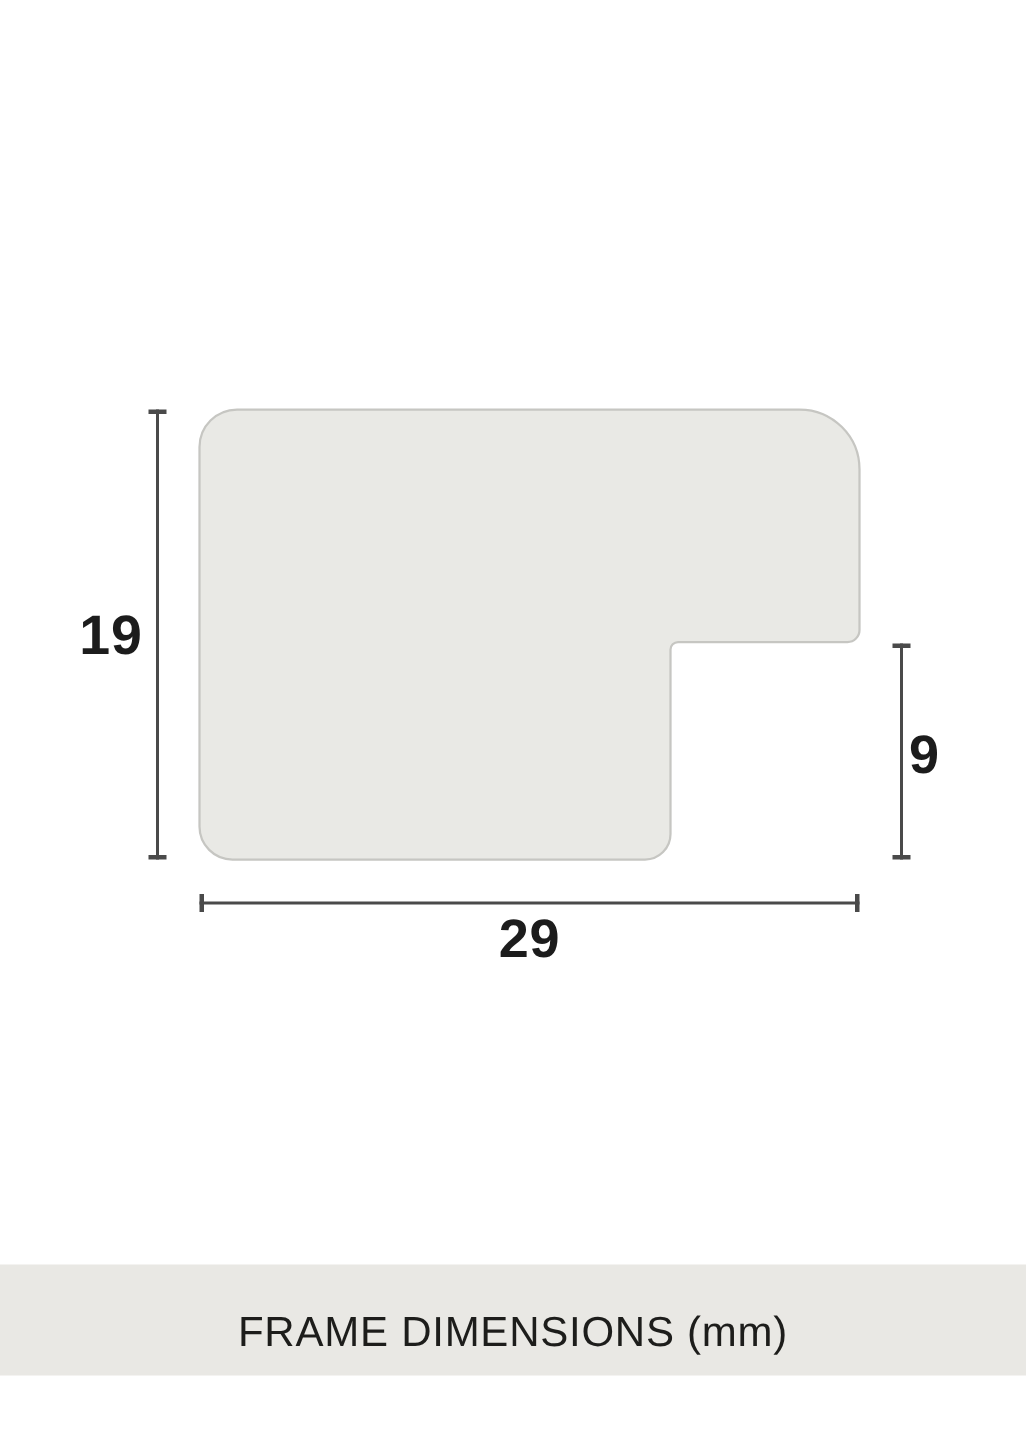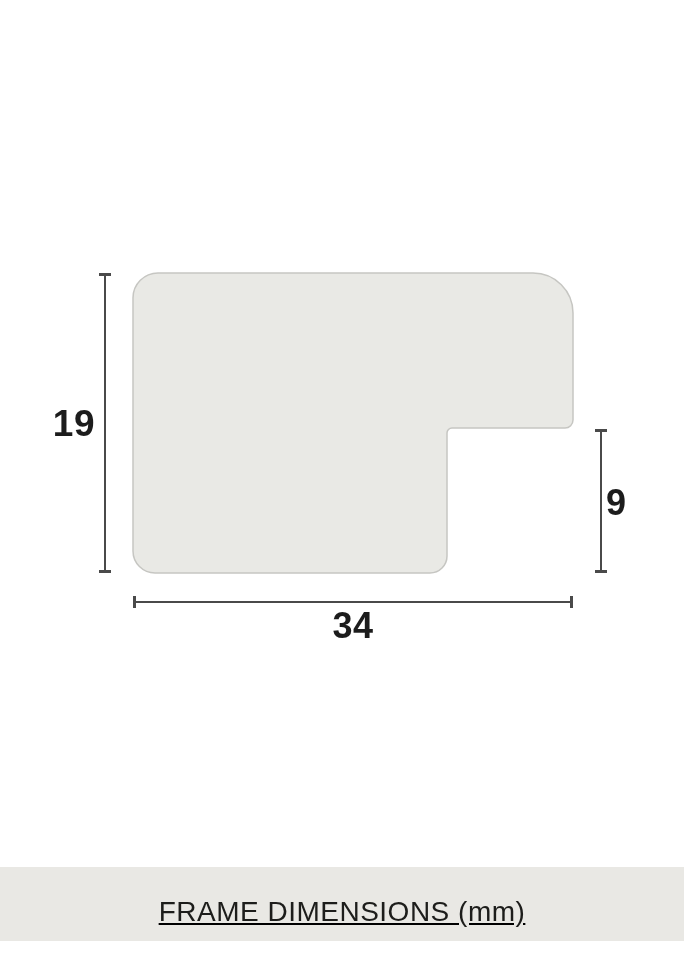--- a/index.html
+++ b/index.html
@@ -73,30 +73,29 @@
     color: #1c1c1c;
     letter-spacing: 0.5px;
   }
   #label-height { left: 35px;  top: 405px; width: 60px;  text-align: right; }
   #label-rabbet { left: 606px; top: 485px; width: 36px;  text-align: left; font-size: 36px; }
   #label-width  { left: 303px; top: 608px; width: 100px; text-align: center; font-size: 36px; }
 
   #caption-bar {
     position: absolute;
     left: 0;
-    top: 867px;
+    top: 843px;
     width: 684px;
     height: 74px;
     background: #e9e8e4;
     display: flex;
     align-items: center;
     justify-content: center;
     padding-top: 16px;
     box-sizing: border-box;
-    text-decoration: underline;
   }
   #caption-text {
     font-size: 28px;
     letter-spacing: 0.5px;
     color: #1d1d1b;
     white-space: nowrap;
   }
 </style>
 </head>
 <body>
@@ -131,19 +130,19 @@
     <span class="vline"></span>
     <span class="tick-h end"></span>
   </div>
   <div id="label-rabbet" class="dim-label">9</div>
 
   <div id="dim-width" class="dim">
     <span class="tick-v start"></span>
     <span class="hline"></span>
     <span class="tick-v end"></span>
   </div>
-  <div id="label-width" class="dim-label">34</div>
+  <div id="label-width" class="dim-label">29</div>
 
   <div id="caption-bar">
     <span id="caption-text">FRAME DIMENSIONS (mm)</span>
   </div>
 
 </div>
 
 </body></html>

